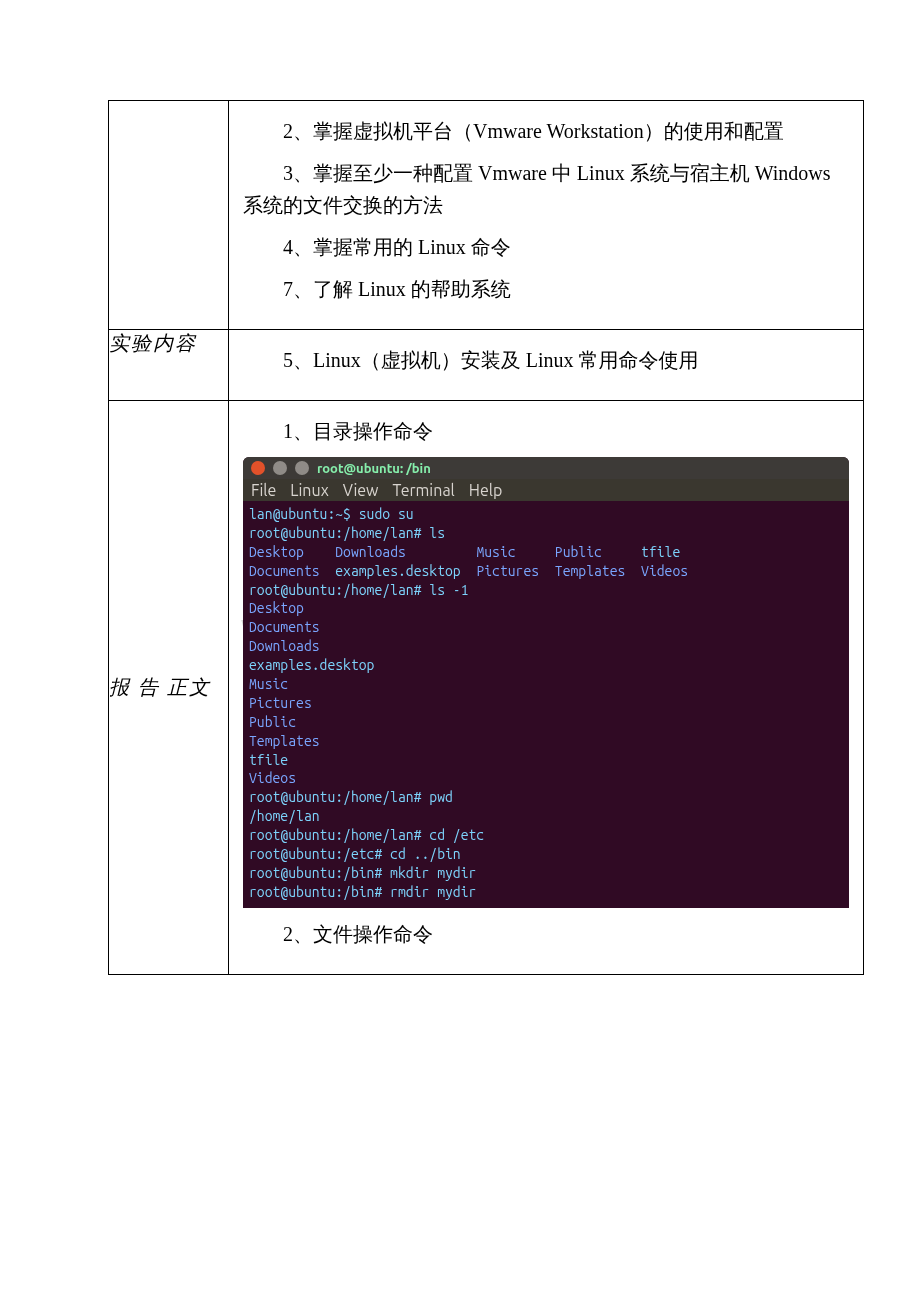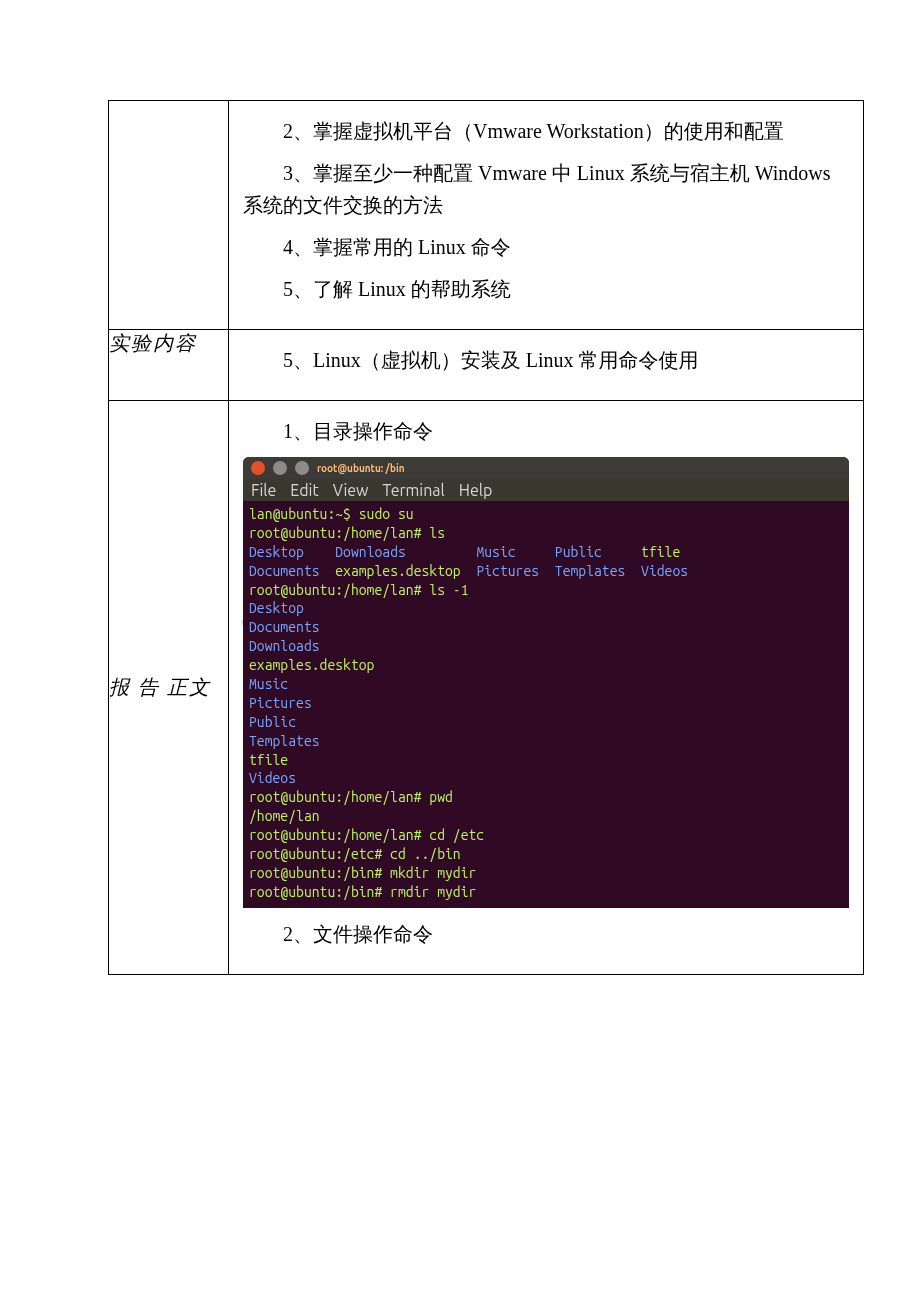--- a/index.html
+++ b/index.html
@@ -65,24 +65,24 @@
     z-index: 1;
     border-radius: 6px 6px 0 0;
     overflow: hidden;
   }
   .titlebar {
     background: #3d3a37;
     display: flex;
     align-items: center;
     gap: 8px;
     padding: 4px 8px;
-    color: #fdba74;
+    color: #86efac;
     font-family: Ubuntu, Arial, sans-serif;
     font-weight: bold;
-    font-size: 10px;
+    font-size: 13px;
   }
   .wbtn {
     width: 14px; height: 14px;
     border-radius: 50%;
     display: inline-block;
     font-size: 0;
   }
   .wbtn.close { background: #e2512a; }
   .wbtn.min   { background: #8f8b87; }
   .wbtn.max   { background: #8f8b87; }
@@ -93,39 +93,39 @@
     font-size: 16px;
     padding: 2px 8px;
     display: flex;
     gap: 14px;
   }
   .term-body {
     padding: 4px 6px 6px 6px;
     line-height: 1.35;
     white-space: pre;
   }
-  .white { color: #bef264; }
+  .white { color: #7dd3fc; }
   .blue  { color: #7aa6ff; }
 </style>
 </head>
 <body>
 
 <div class="watermark">www.bdocx.com</div>
 
 <div class="page">
 <table class="doc">
   <tbody>
         <tr>
     <td class="label"></td>
     <td>
       <div class="content">
         <p class="para">2、掌握虚拟机平台（Vmware Workstation）的使用和配置</p>
         <p class="para">3、掌握至少一种配置 Vmware 中 Linux 系统与宿主机 Windows 系统的文件交换的方法</p>
         <p class="para">4、掌握常用的 Linux 命令</p>
-        <p class="para">5、了解 Linux 的帮助系统</p>
+        <p class="para">7、了解 Linux 的帮助系统</p>
       </div>
     </td>
   </tr>
   <tr>
     <td class="label">实验内容</td>
     <td>
       <div class="content">
         <p class="para">5、Linux（虚拟机）安装及 Linux 常用命令使用</p>
       </div>
     </td>
@@ -138,21 +138,21 @@
 
         <div class="terminal">
           <div class="titlebar">
             <span class="wbtn close"></span>
             <span class="wbtn min"></span>
             <span class="wbtn max"></span>
             <span>root@ubuntu: /bin</span>
           </div>
           <div class="menubar">
             <span>File</span>
-            <span>Edit</span>
+            <span>Linux</span>
             <span>View</span>
             <span>Terminal</span>
             <span>Help</span>
           </div>
           <div class="term-body" id="term-body"><div><span class="white">lan@ubuntu:~$ sudo su</span></div><div><span class="white">root@ubuntu:/home/lan# ls</span></div><div><span class="blue">Desktop</span><span class="white">    </span><span class="blue">Downloads</span><span class="white">         </span><span class="blue">Music</span><span class="white">     </span><span class="blue">Public</span><span class="white">     </span><span class="white">tfile</span></div><div><span class="blue">Documents</span><span class="white">  </span><span class="white">examples.desktop</span><span class="white">  </span><span class="blue">Pictures</span><span class="white">  </span><span class="blue">Templates</span><span class="white">  </span><span class="blue">Videos</span></div><div><span class="white">root@ubuntu:/home/lan# ls -1</span></div><div><span class="blue">Desktop</span></div><div><span class="blue">Documents</span></div><div><span class="blue">Downloads</span></div><div><span class="white">examples.desktop</span></div><div><span class="blue">Music</span></div><div><span class="blue">Pictures</span></div><div><span class="blue">Public</span></div><div><span class="blue">Templates</span></div><div><span class="white">tfile</span></div><div><span class="blue">Videos</span></div><div><span class="white">root@ubuntu:/home/lan# pwd</span></div><div><span class="white">/home/lan</span></div><div><span class="white">root@ubuntu:/home/lan# cd /etc</span></div><div><span class="white">root@ubuntu:/etc# cd ../bin</span></div><div><span class="white">root@ubuntu:/bin# mkdir mydir</span></div><div><span class="white">root@ubuntu:/bin# rmdir mydir</span></div></div>
         </div>
 
         <p class="para">2、文件操作命令</p>
       </div>
     </td>

